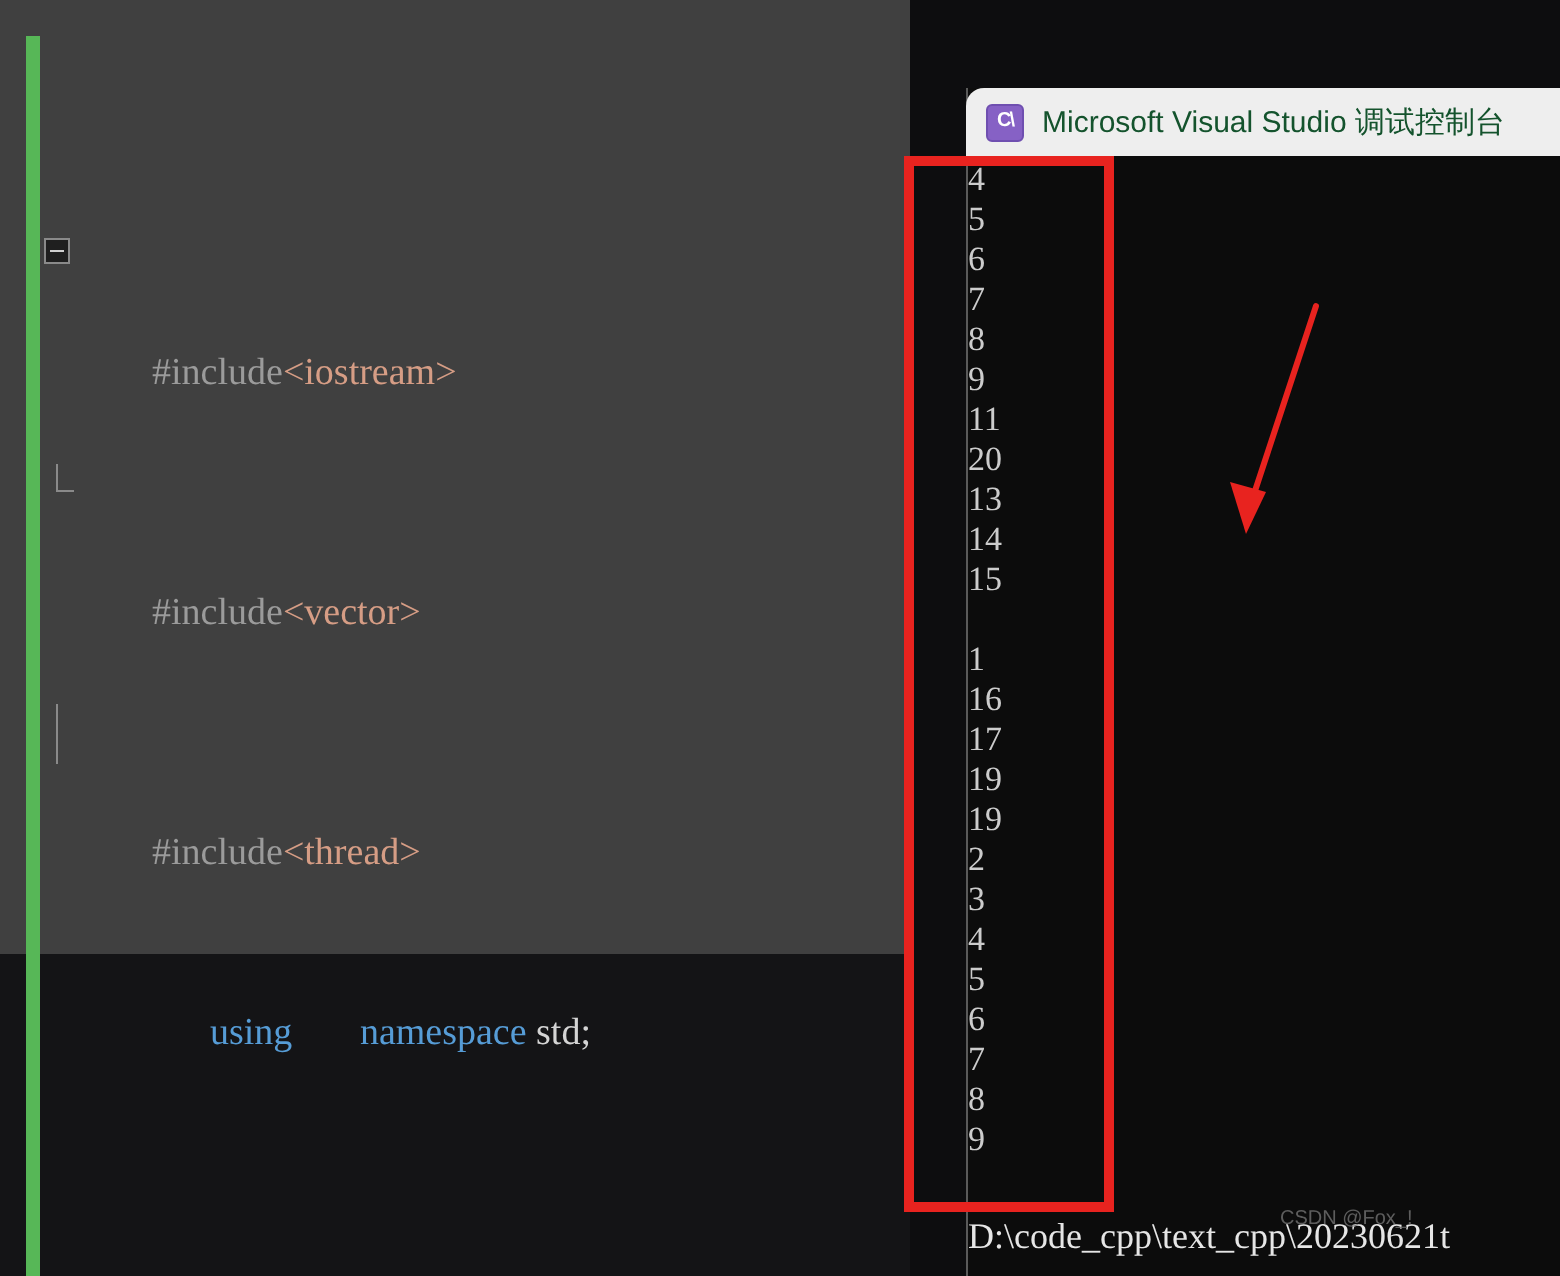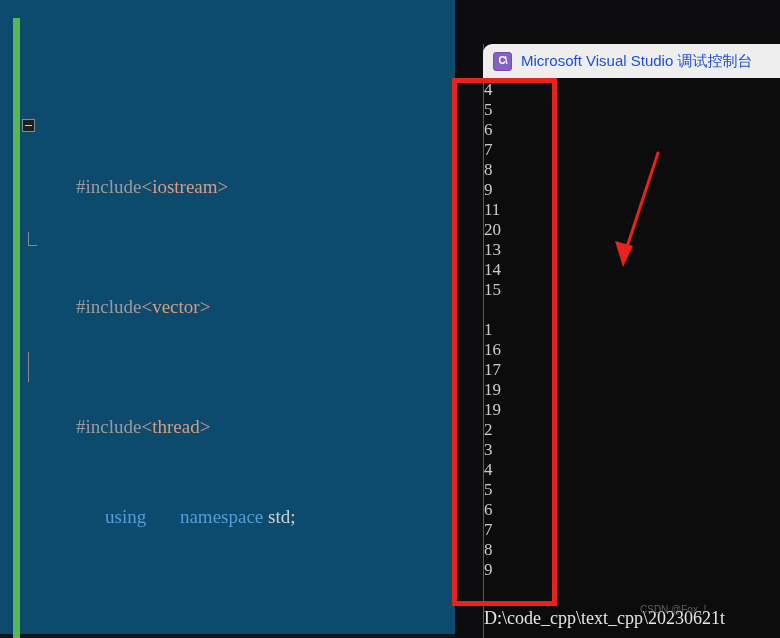--- a/index.html
+++ b/index.html
@@ -14,22 +14,22 @@
     overflow: hidden;
     background: #141416;
     font-family: "Liberation Serif", "DejaVu Serif", serif;
   }
 
   
   #editor {
     position: absolute;
     left: 0; top: 0;
     width: 455px;
-    height: 634px;
-    background: #0c4a6e;
+    height: 477px;
+    background: #404040;
   }
   #change-bar {
     position: absolute;
     left: 13px; top: 18px;
     width: 7px;
     height: 620px;
     background: #57b757;
   }
   #code {
     position: absolute;
@@ -133,21 +133,21 @@
     font-family: "Liberation Sans", sans-serif;
     font-size: 10px;
     font-weight: bold;
     color: #ffffff;
     letter-spacing: -1px;
     line-height: 1;
   }
   #console-title-text {
     font-family: "Liberation Sans", sans-serif;
     font-size: 15px;
-    color: #1d4ed8;
+    color: #14532d;
     white-space: nowrap;
   }
   #console-body {
     position: absolute;
     left: 484px; top: 80px;
     width: 296px;
     color: #cccccc;
     font-family: "Liberation Serif", "DejaVu Serif", serif;
     font-size: 17px;
     line-height: 20px;

